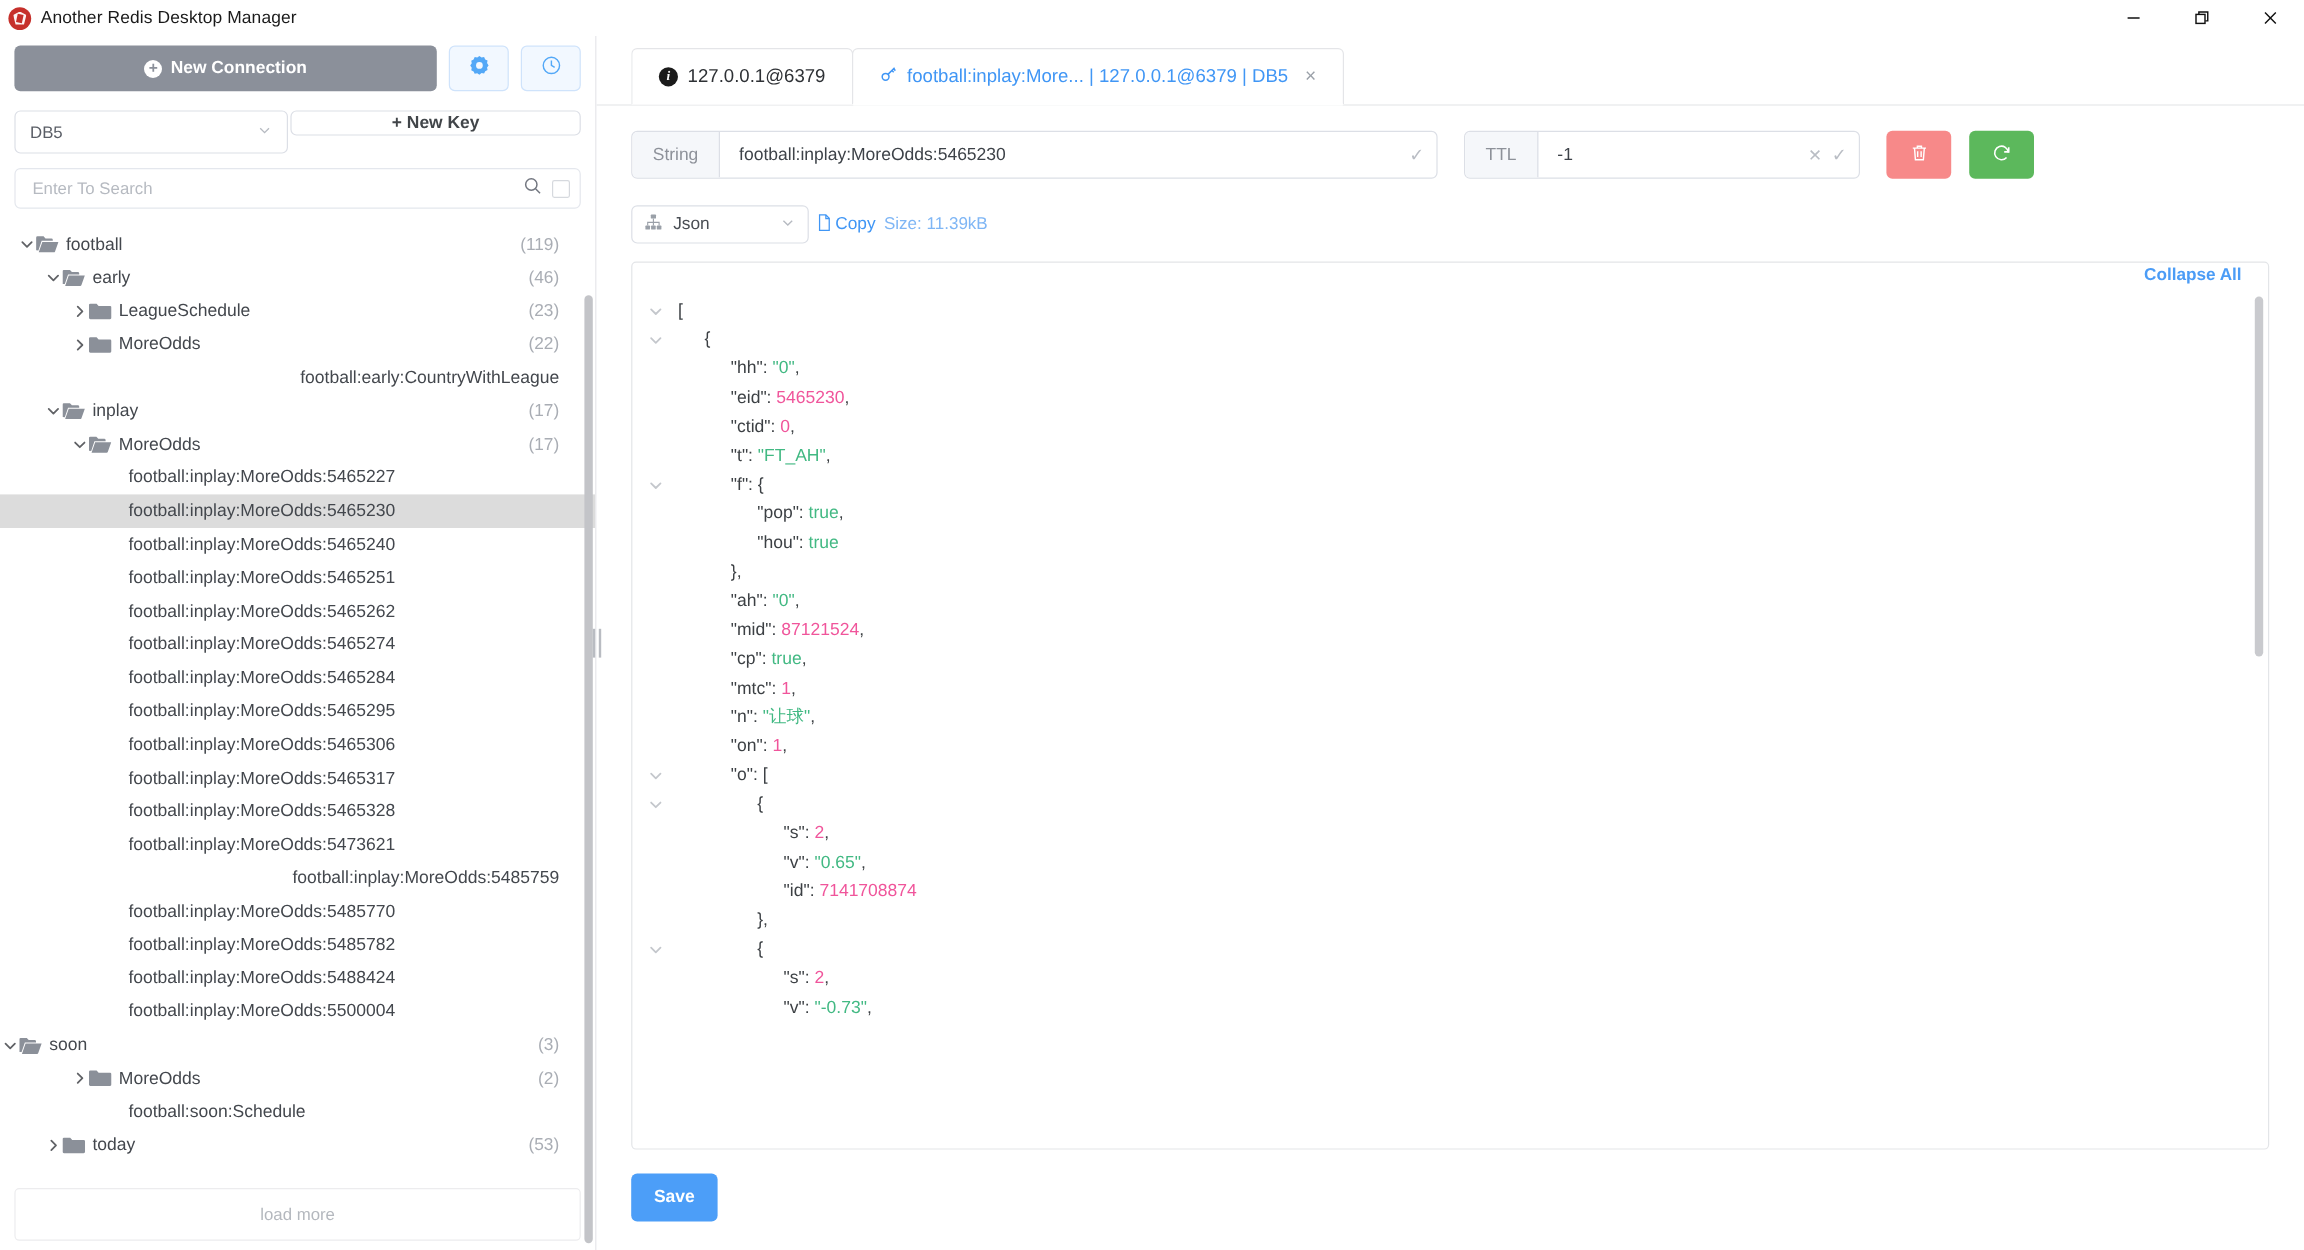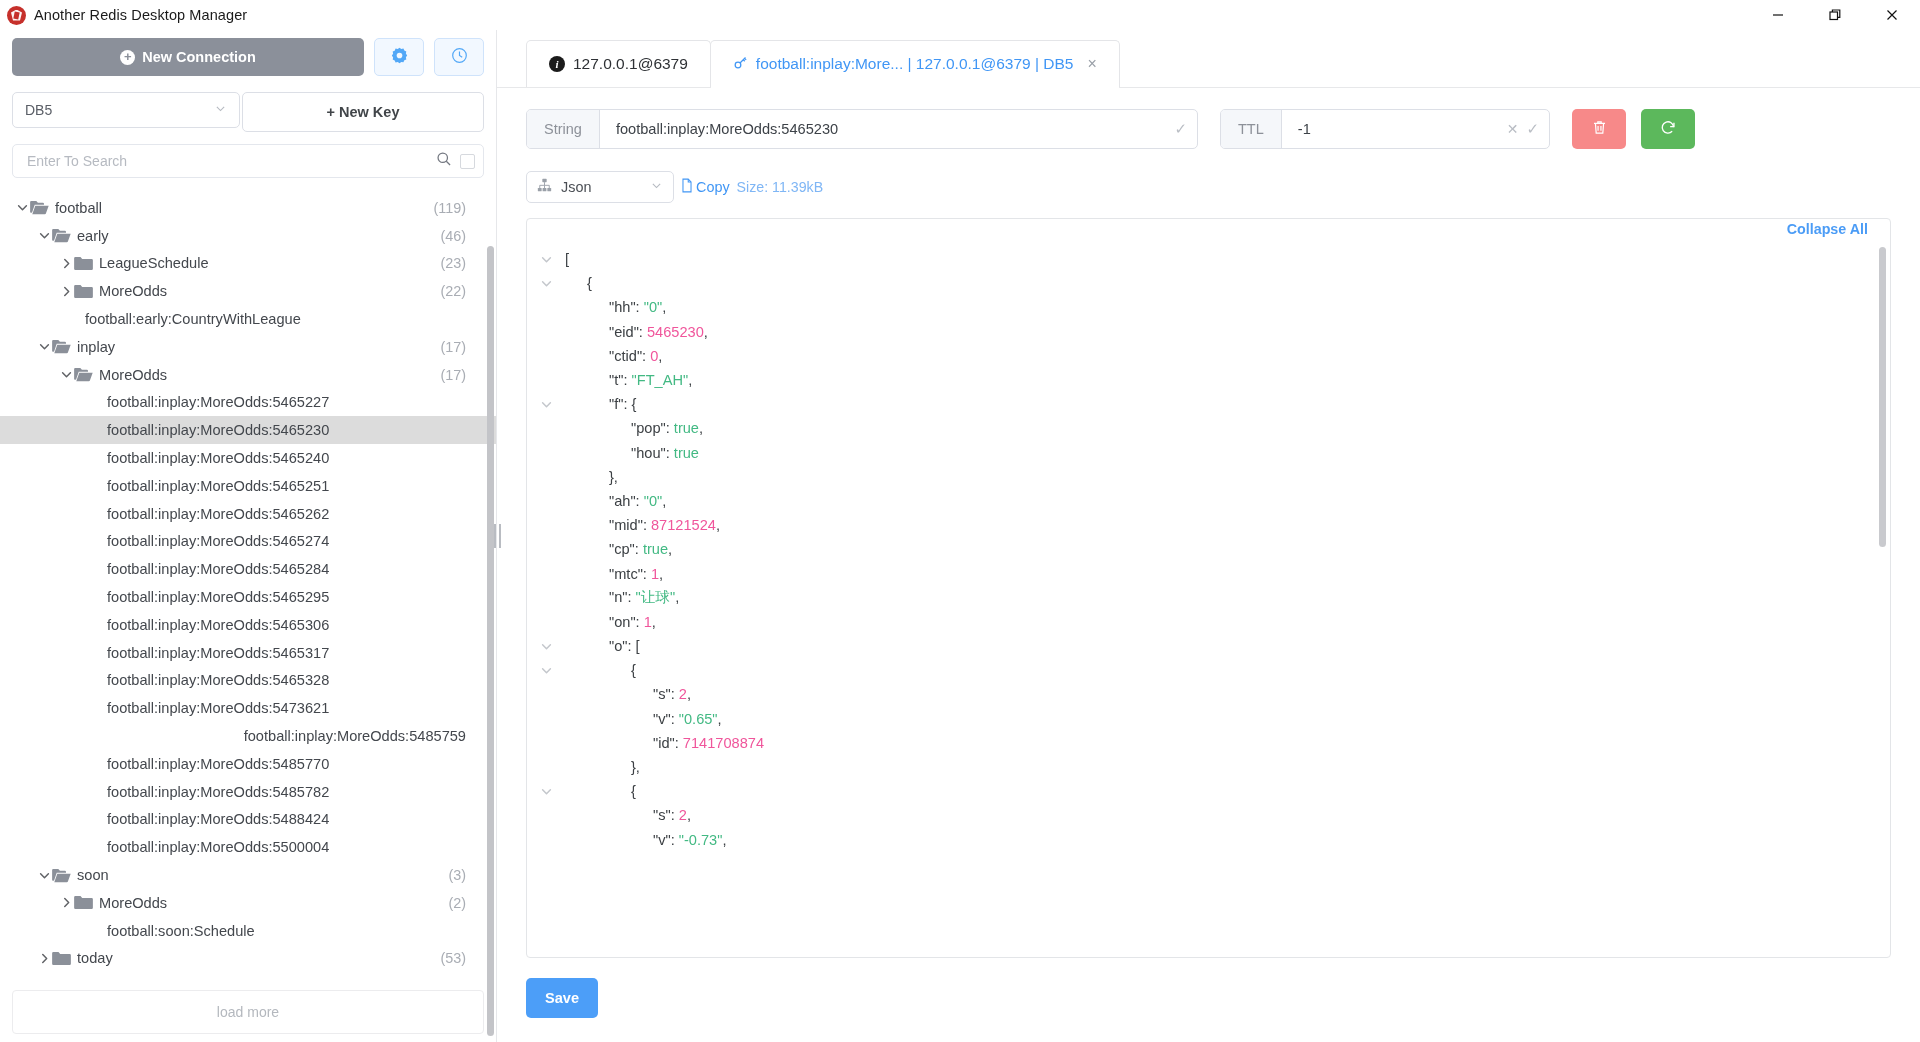--- a/index.html
+++ b/index.html
@@ -140,21 +140,21 @@
     align-items: center;
     padding: 0 12px;
     font-size: 14px;
     color: #5a5e66;
     cursor: pointer;
     justify-content: space-between;
     background: #fff;
   }
   .btn-new-key {
     flex: 1 1 auto;
-    height: 40px;
+    height: 21px;
     border: 1px solid #dcdfe6;
     border-radius: 5px;
     background: #fff;
     font-size: 14.5px;
     font-weight: bold;
     color: #414549;
     display: flex;
     align-items: center;
     justify-content: center;
     gap: 5px;
@@ -610,21 +610,21 @@
               </svg>
             </span>
             <span class="folder-ico">
               <svg width="19" height="15" viewBox="0 0 20 16" fill="#8b9099">
                 <path d="M0 2.4A1.3 1.3 0 011.3 1.1h5.5l1.8 2h10.1A1.3 1.3 0 0120 4.4v9.2a1.3 1.3 0 01-1.3 1.3H1.3A1.3 1.3 0 010 13.6z"></path>
               </svg>
             </span>
             <span class="tree-label">MoreOdds</span>
             <span class="tree-count">(22)</span>
           </div>
-          <div class="tree-row" style="padding-left: 58px;">
+          <div class="tree-row" style="padding-left: 84px; text-align: right;">
             <span class="caret"></span>
             <span style="width: 11px; flex: 0 0 11px;"></span>
             <span class="tree-label">football:early:CountryWithLeague</span>
           </div>
           <div class="tree-row" style="padding-left: 36px;">
             <span class="caret">
               <svg width="13" height="13" viewBox="0 0 15 15" fill="none" stroke="currentColor" stroke-width="1.7" stroke-linecap="round" stroke-linejoin="round">
                 <path d="M3 5.5L7.5 10 12 5.5"></path>
               </svg>
             </span>
@@ -730,21 +730,21 @@
           <div class="tree-row" style="padding-left: 80px;">
             <span class="caret"></span>
             <span style="width: 11px; flex: 0 0 11px;"></span>
             <span class="tree-label">football:inplay:MoreOdds:5488424</span>
           </div>
           <div class="tree-row" style="padding-left: 80px;">
             <span class="caret"></span>
             <span style="width: 11px; flex: 0 0 11px;"></span>
             <span class="tree-label">football:inplay:MoreOdds:5500004</span>
           </div>
-          <div class="tree-row" style="padding-left: 36px;">
+          <div class="tree-row" style="">
             <span class="caret">
               <svg width="13" height="13" viewBox="0 0 15 15" fill="none" stroke="currentColor" stroke-width="1.7" stroke-linecap="round" stroke-linejoin="round">
                 <path d="M3 5.5L7.5 10 12 5.5"></path>
               </svg>
             </span>
             <span class="folder-ico">
               <svg width="19" height="15" viewBox="0 0 20 16" fill="#8b9099">
                 <path d="M0 2.2A1.2 1.2 0 011.2 1h5.4l1.7 1.9h5.3A1.2 1.2 0 0114.8 4v1H4.9L2 13.6 0 13.4z"></path>
                 <path d="M5.5 6h14.3l-3 8.4a1.2 1.2 0 01-1.1.8H2.3z"></path>
               </svg>

